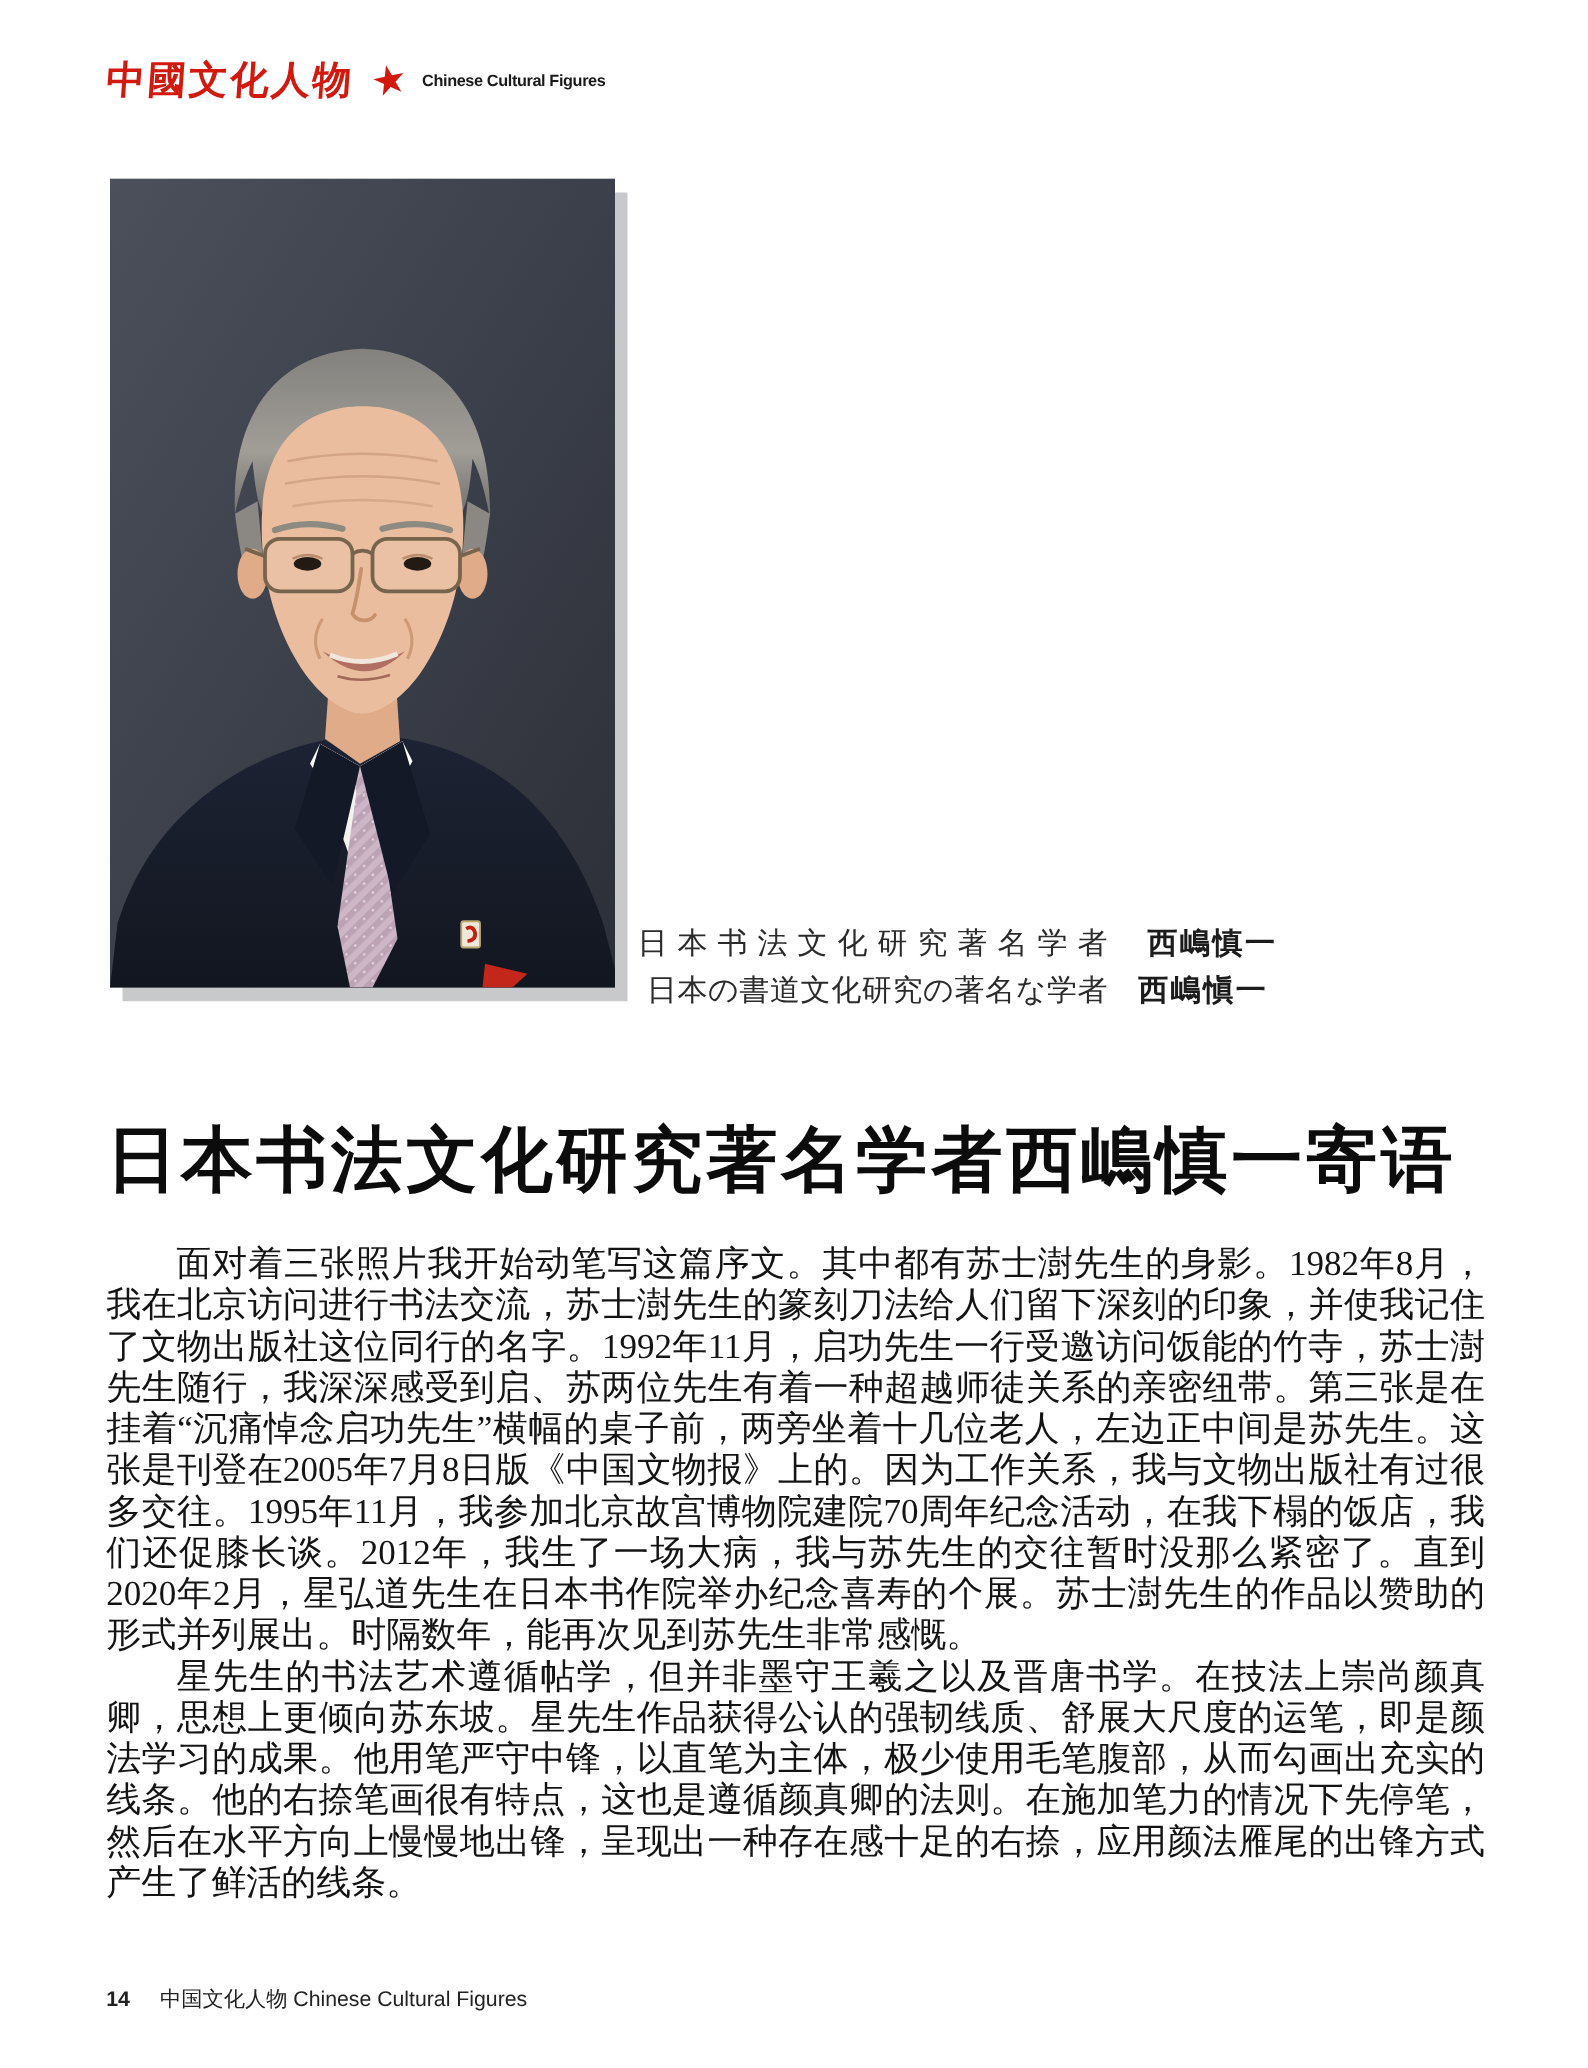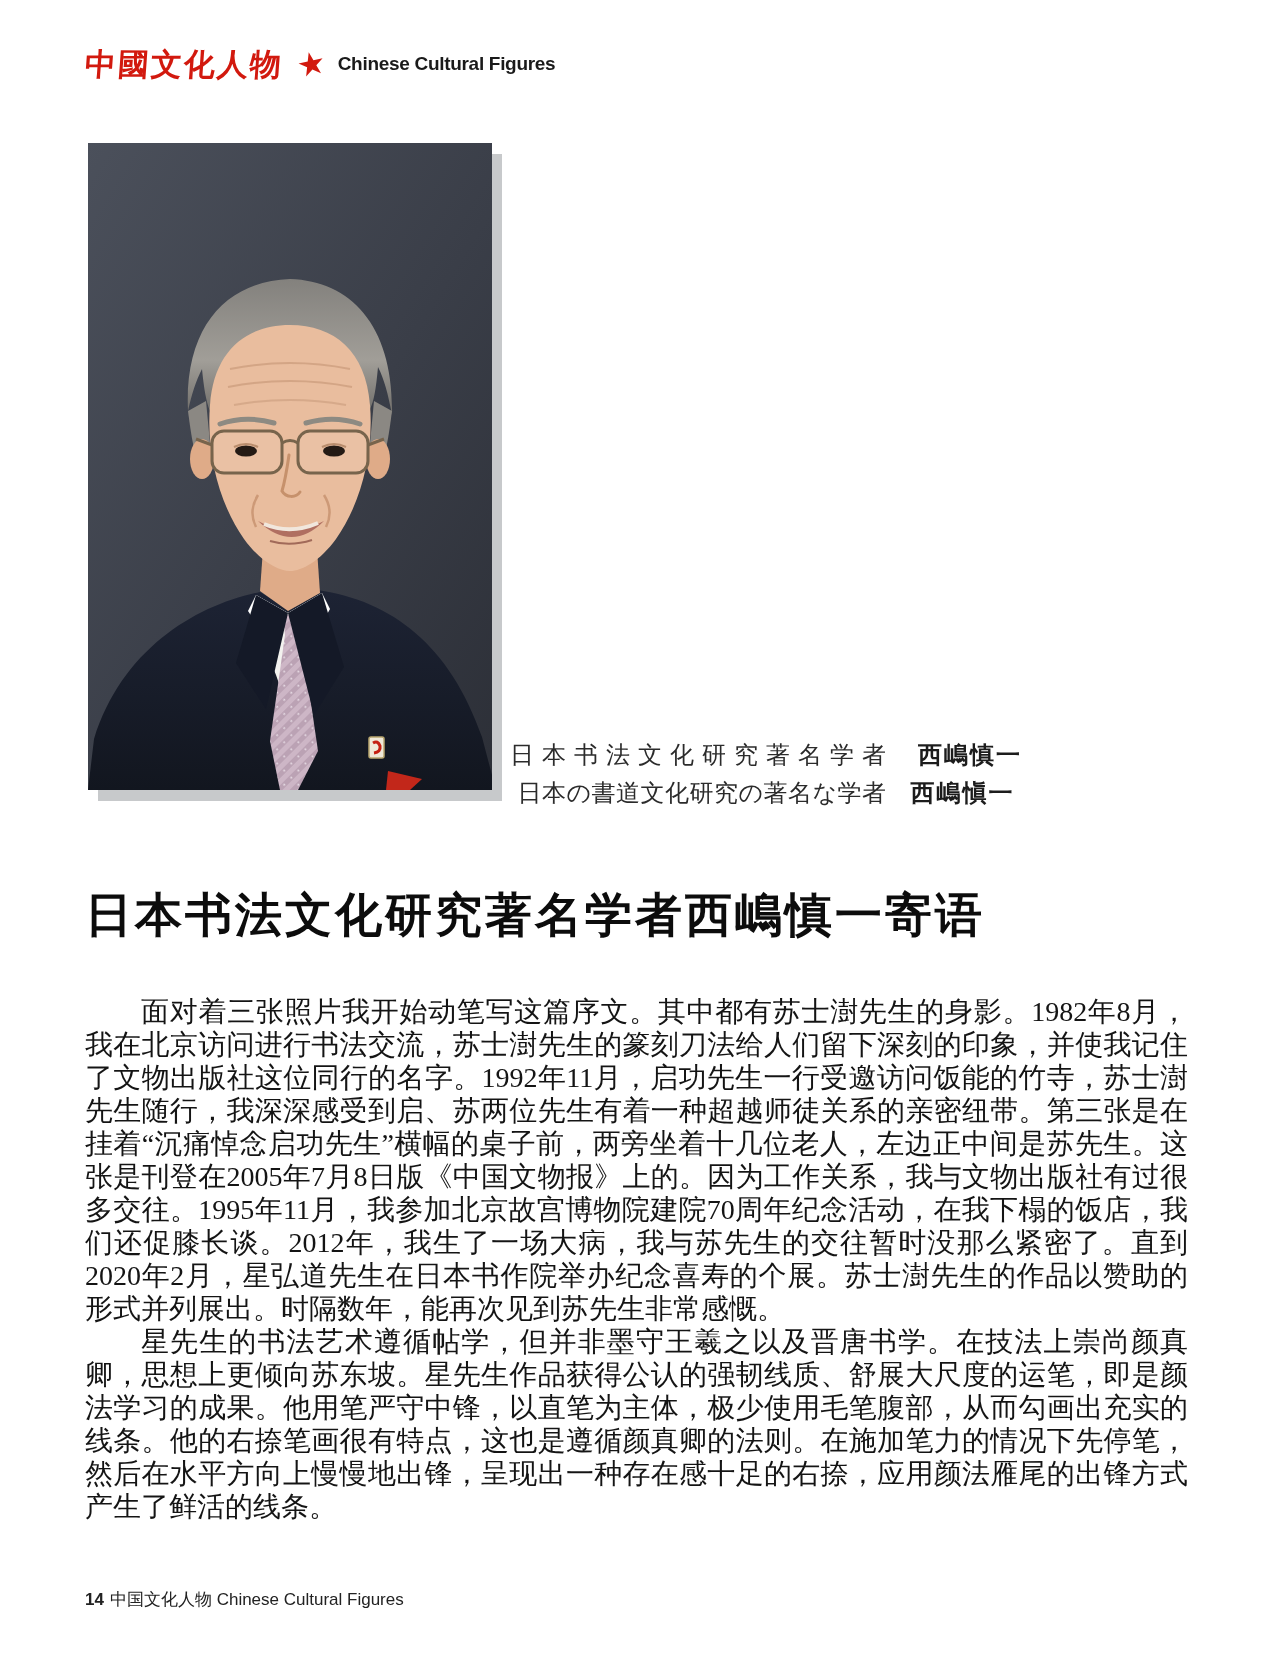--- a/index.html
+++ b/index.html
@@ -24,21 +24,21 @@
     transform:skewX(-4deg);
     letter-spacing:2px;
     white-space:nowrap;
   }
   .masthead .star{
     color:#d2190e;font-size:32px;line-height:1;
     transform:rotate(-12deg);
     margin:0 2px 0 4px;
   }
   .masthead .logo-en{
-    font-size:19px;font-weight:700;letter-spacing:-0.3px;
+    font-size:13px;font-weight:700;letter-spacing:-0.3px;
     color:#1a1a1a;white-space:nowrap;
   }
   
   .photo{
     position:absolute;left:88px;top:143px;
     width:404px;height:647px;
     box-shadow:10px 11px 0 0 #c7c9cb;
     background:#383c45;
   }
   .photo svg{display:block;width:100%;height:100%;}
@@ -50,36 +50,36 @@
     text-align:center;
   }
   .cap-line{display:block;}
   .cap-label-cn{letter-spacing:8px;}
   .cap-name{font-weight:700;margin-left:24px;letter-spacing:2px;color:#1c1c1c;}
   .cap-label-jp{letter-spacing:0.5px;}
   
   .headline{
     position:absolute;left:85px;top:856px;
     font-family:"DejaVu Serif","Liberation Serif",serif;
-    font-weight:700;font-size:47px;line-height:1.2;
+    font-weight:700;font-size:57px;line-height:1.2;
     letter-spacing:3px;color:#0c0c0c;white-space:nowrap;
   }
   
   .body-text{
     position:absolute;left:85px;top:995px;width:1103px;
     font-family:"Liberation Serif","DejaVu Serif",serif;
     font-size:28px;line-height:33px;color:#141414;
     text-align:justify;
   }
   .body-text p{margin:0;text-indent:2em;}
   
   .footer{
     position:absolute;left:85px;top:1588px;
     font-size:17px;color:#222;
-    display:flex;align-items:baseline;gap:6px;
+    display:flex;align-items:baseline;gap:24px;
   }
   .footer .pageno{font-weight:700;}
 </style>
 </head>
 <body>
 
 <div class="page">
 
   <div class="masthead">
     <span class="logo-cn">中國文化人物</span>

